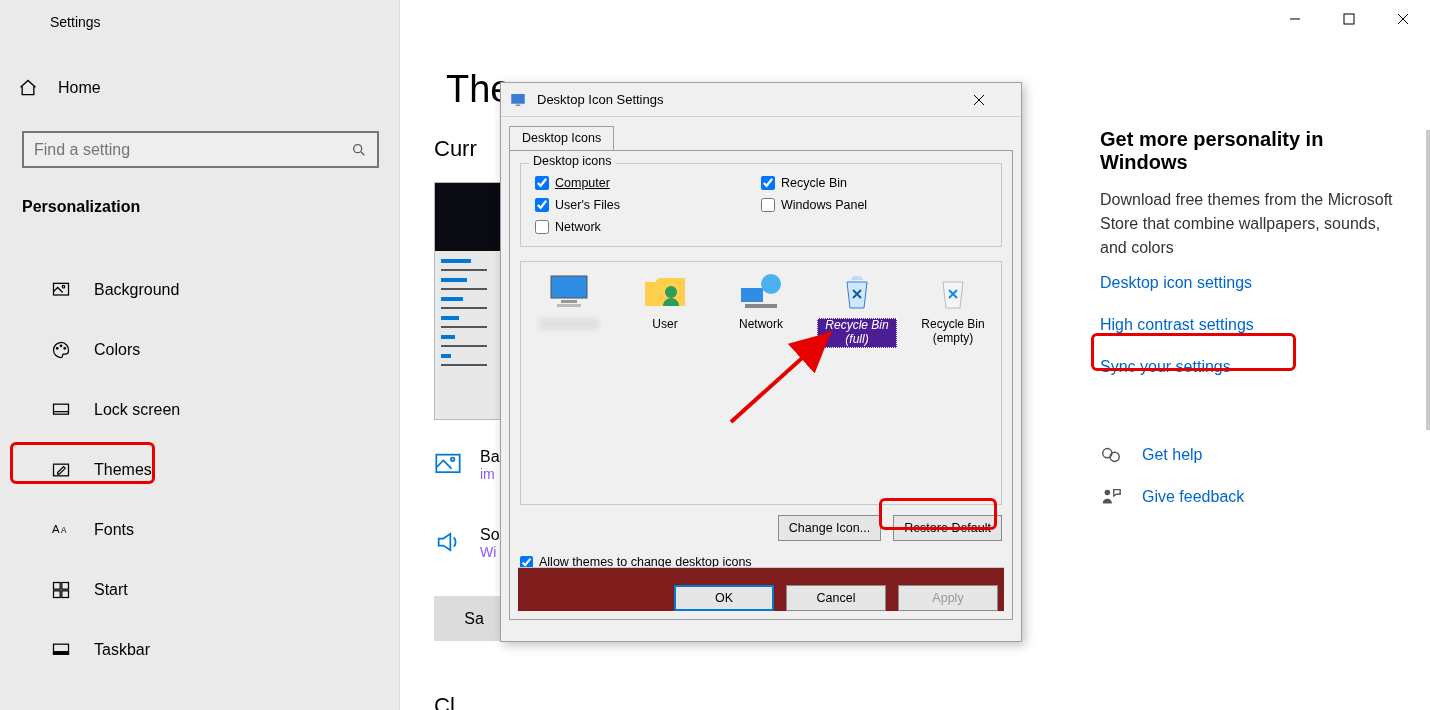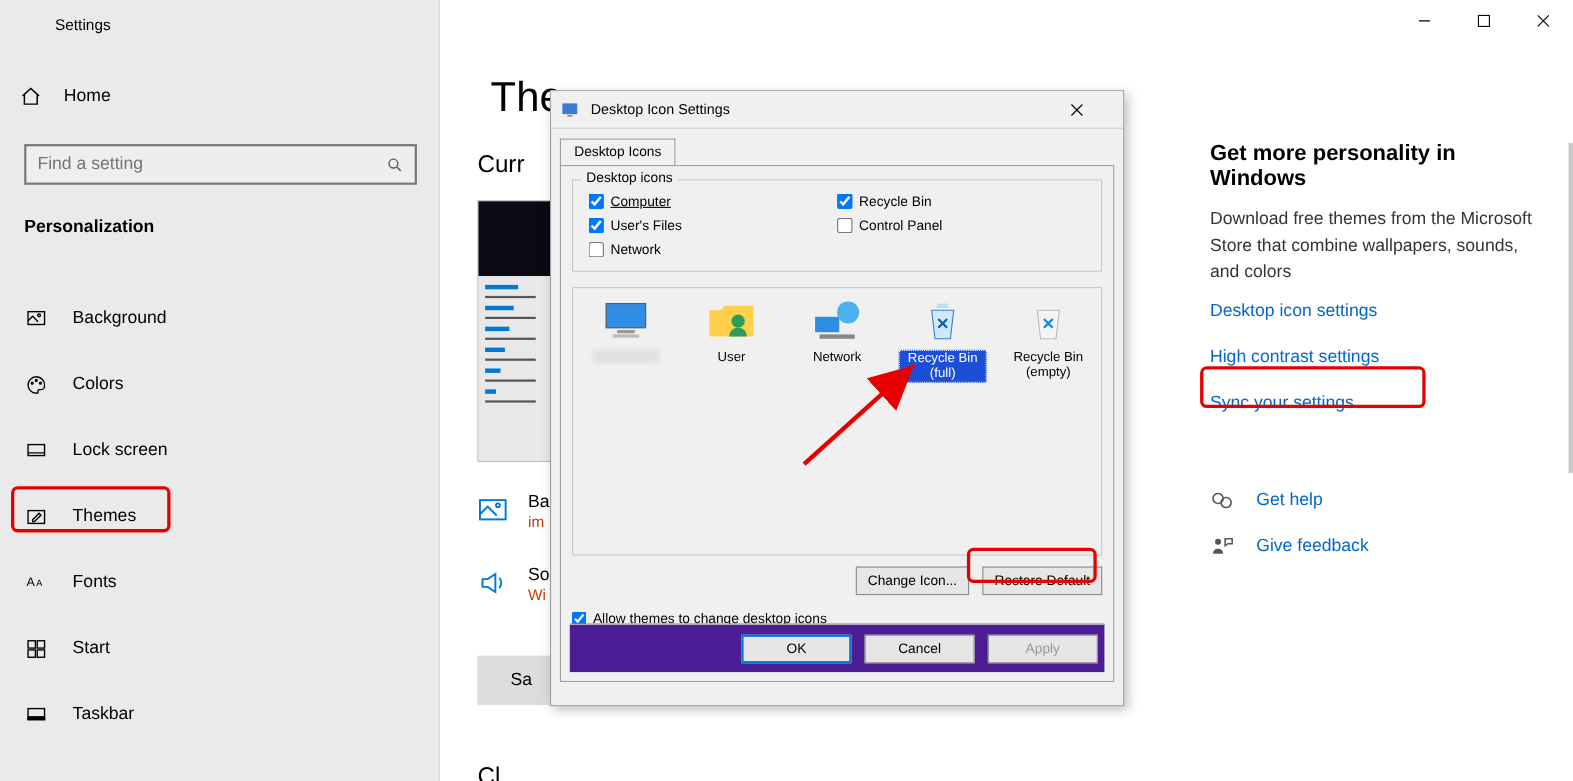--- a/index.html
+++ b/index.html
@@ -9,42 +9,42 @@
   .sidebar { position: absolute; left: 0; top: 0; width: 400px; height: 710px; background: #eaeaea; border-right: 1px solid #dcdcdc; }
   .win-title { position: absolute; left: 20px; top: 14px; font-size: 14px; color: #000; margin-left: 30px; }
   .home-row { position: absolute; left: 18px; top: 78px; display: flex; align-items: center; gap: 20px; cursor: default; }
   .home-row .icon { width: 20px; height: 20px; }
   .home-row span { font-size: 16px; }
   .search-box { position: absolute; left: 22px; top: 131px; width: 357px; height: 37px; border: 2px solid #777; background: #eee; display: flex; align-items: center; padding: 0 10px; }
   .search-box input { flex: 1; background: transparent; border: none; font-size: 16px; color: #5e5e5e; outline: none; }
   .search-box .sicon { width: 16px; height: 16px; color: #5e5e5e; }
   .cat-title { position: absolute; left: 22px; top: 198px; font-size: 16px; font-weight: 600; }
 
-  .nav { position: absolute; left: 0; top: 260px; width: 100%; }
+  .nav { position: absolute; left: 0; top: 260px; width: 100%; padding-left: 28px; }
   .nav-item { height: 60px; display: flex; align-items: center; gap: 22px; padding-left: 22px; font-size: 16px; }
   .nav-item .nicon { width: 22px; height: 22px; display:flex; align-items:center; justify-content:center; }
   .red-box { position: absolute; border: 3px solid #e60000; border-radius: 6px; pointer-events: none; }
 
   
   .main { position: absolute; left: 400px; top: 0; width: 1030px; height: 710px; background: #fff; }
   .win-controls { position: absolute; right: 0; top: 0; display: flex; }
   .win-controls div { width: 54px; height: 38px; display: flex; align-items: center; justify-content: center; color: #333; }
   .page-title { position: absolute; left: 46px; top: 68px; font-size: 38px; font-weight: 400; }
   .cur-label { position: absolute; left: 34px; top: 136px; font-size: 22px; }
 
   .theme-preview { position: absolute; left: 34px; top: 182px; width: 67px; height: 238px; border: 1px solid #bbb; background: #e8e8e8; }
   .tp-top { position:absolute; left:0; top:0; width:100%; height: 68px; background:#0a0a12; }
   .tp-bottom { position:absolute; left:0; top:68px; right:0; bottom:0; background:#e8e8e8; padding:8px 6px; }
   .tp-bottom .bar { height:4px; background:#0078d4; margin-bottom:6px; }
   .tp-bottom .line { height:2px; background:#555; margin-bottom:7px; }
 
   .set-row { position:absolute; left:34px; display:flex; gap:18px; align-items:flex-start; }
   .set-row .sicon2 { width:28px; height:28px; color:#0078d4; margin-top:2px; }
   .set-row .txt .t1 { font-size:16px; }
-  .set-row .txt .t2 { font-size:14px; color:#c2410c; }
+  .set-row .txt .t2 { font-size:14px; color:#8b5cf6; }
 
   .save-strip { position:absolute; left:34px; top:596px; width:80px; height:45px; background:#dcdcdc; display:flex; align-items:center; justify-content:center; font-size:16px; }
 
   .change-peek { position:absolute; left:34px; top:693px; font-size:22px; color:#000; }
 
   .scroll-track { position:absolute; right:0; top:130px; width:4px; height:300px; background:#c9c9c9; }
 
   
   .rcol { position:absolute; left:700px; top:128px; width:300px; }
   .rcol h2 { font-size:20px; font-weight:600; margin-bottom:14px; }
@@ -68,30 +68,30 @@
 
   .group { border:1px solid #c8c8c8; padding:12px 14px 12px 14px; position:relative; }
   .group .legend { position:absolute; top:-10px; left:8px; background:#f0f0f0; padding:0 4px; font-size:12.5px; }
   .cb-grid { display:grid; grid-template-columns: 1fr 1fr; row-gap:8px; font-size:12.5px; }
   .cb { display:flex; align-items:center; gap:6px; }
   .cb input { width:14px; height:14px; }
 
   .icon-area { border:1px solid #c8c8c8; margin-top:14px; height:244px; padding:10px 8px; display:flex; gap:16px; align-items:flex-start; position:relative; }
   .di { width:80px; text-align:center; font-size:12px; line-height:1.15; }
   .di .img { width:48px; height:40px; margin:0 auto 6px; display:flex; align-items:center; justify-content:center; }
-  .di.sel .lbl { background:#1d4ed8; color:#fff; padding:0 2px; border:1px dotted #fff; display:block; }
+  .di.sel .lbl { background:#4c1d95; color:#fff; padding:0 2px; border:1px dotted #fff; display:block;font-style:italic; }
 
   .arrow { position:absolute; pointer-events:none; }
 
   .btn-row { display:flex; justify-content:flex-end; gap:12px; margin-top:10px; }
   .btn { min-width:100px; height:26px; border:1px solid #8a8a8a; background:#e6e6e6; font-size:12.5px; padding:0 10px; }
 
   .allow-row { display:flex; align-items:center; gap:6px; font-size:12.5px; margin-top:14px; }
 
-  .dlg-footer { position:absolute; left:8px; right:8px; bottom:8px; border-top:1px solid #c8c8c8; background:#4c1d95; height:44px; display:flex; align-items:center; justify-content:flex-end; gap:12px; padding-right:6px; }
+  .dlg-footer { position:absolute; left:8px; right:8px; bottom:8px; border-top:1px solid #c8c8c8; background:#7f1d1d; height:44px; display:flex; align-items:flex-end; justify-content:flex-end; gap:12px; padding-right:6px; }
   .dlg-footer .btn.ok { border:2px solid #0078d4; background:#e6e6e6; }
   .dlg-footer .btn.apply { color:#9a9a9a; }
 
   svg { display:block; }
 </style>
 </head>
 <body>
 
 <div class="sidebar">
   <div class="win-title">Settings</div>
@@ -239,21 +239,21 @@
           <path d="m2 15 6-6 7 7"></path>
           <circle cx="16" cy="8" r="1.5"></circle>
         </svg>
     </span>
     <div class="txt">
       <div class="t1">Ba</div>
       <div class="t2">im</div>
     </div>
   </div>
 
-  <div class="set-row" style="top:514px;">
+  <div class="set-row" style="top:526px;">
     <span class="sicon2">
       <svg viewBox="0 0 24 24" width="28" height="28" fill="none" stroke="#0078d4" stroke-width="1.5">
           <path d="M4 9v6h4l6 4V5l-6 4H4Z"></path>
           <path d="M17 8a6 6 0 0 1 0 8"></path>
         </svg>
     </span>
     <div class="txt">
       <div class="t1">So</div>
       <div class="t2">Wi</div>
     </div>
@@ -331,21 +331,21 @@
         <label class="cb">
             <input type="checkbox" checked="" style="">
             <span>Recycle Bin</span>
           </label>
         <label class="cb">
             <input type="checkbox" checked="" style="">
             <span>User's Files</span>
           </label>
         <label class="cb">
             <input type="checkbox" style="">
-            <span>Control Panel</span>
+            <span>Windows Panel</span>
           </label>
         <label class="cb">
             <input type="checkbox" style="">
             <span>Network</span>
           </label>
       </div>
     </div>
 
     <div class="icon-area">
       <div class="di">

